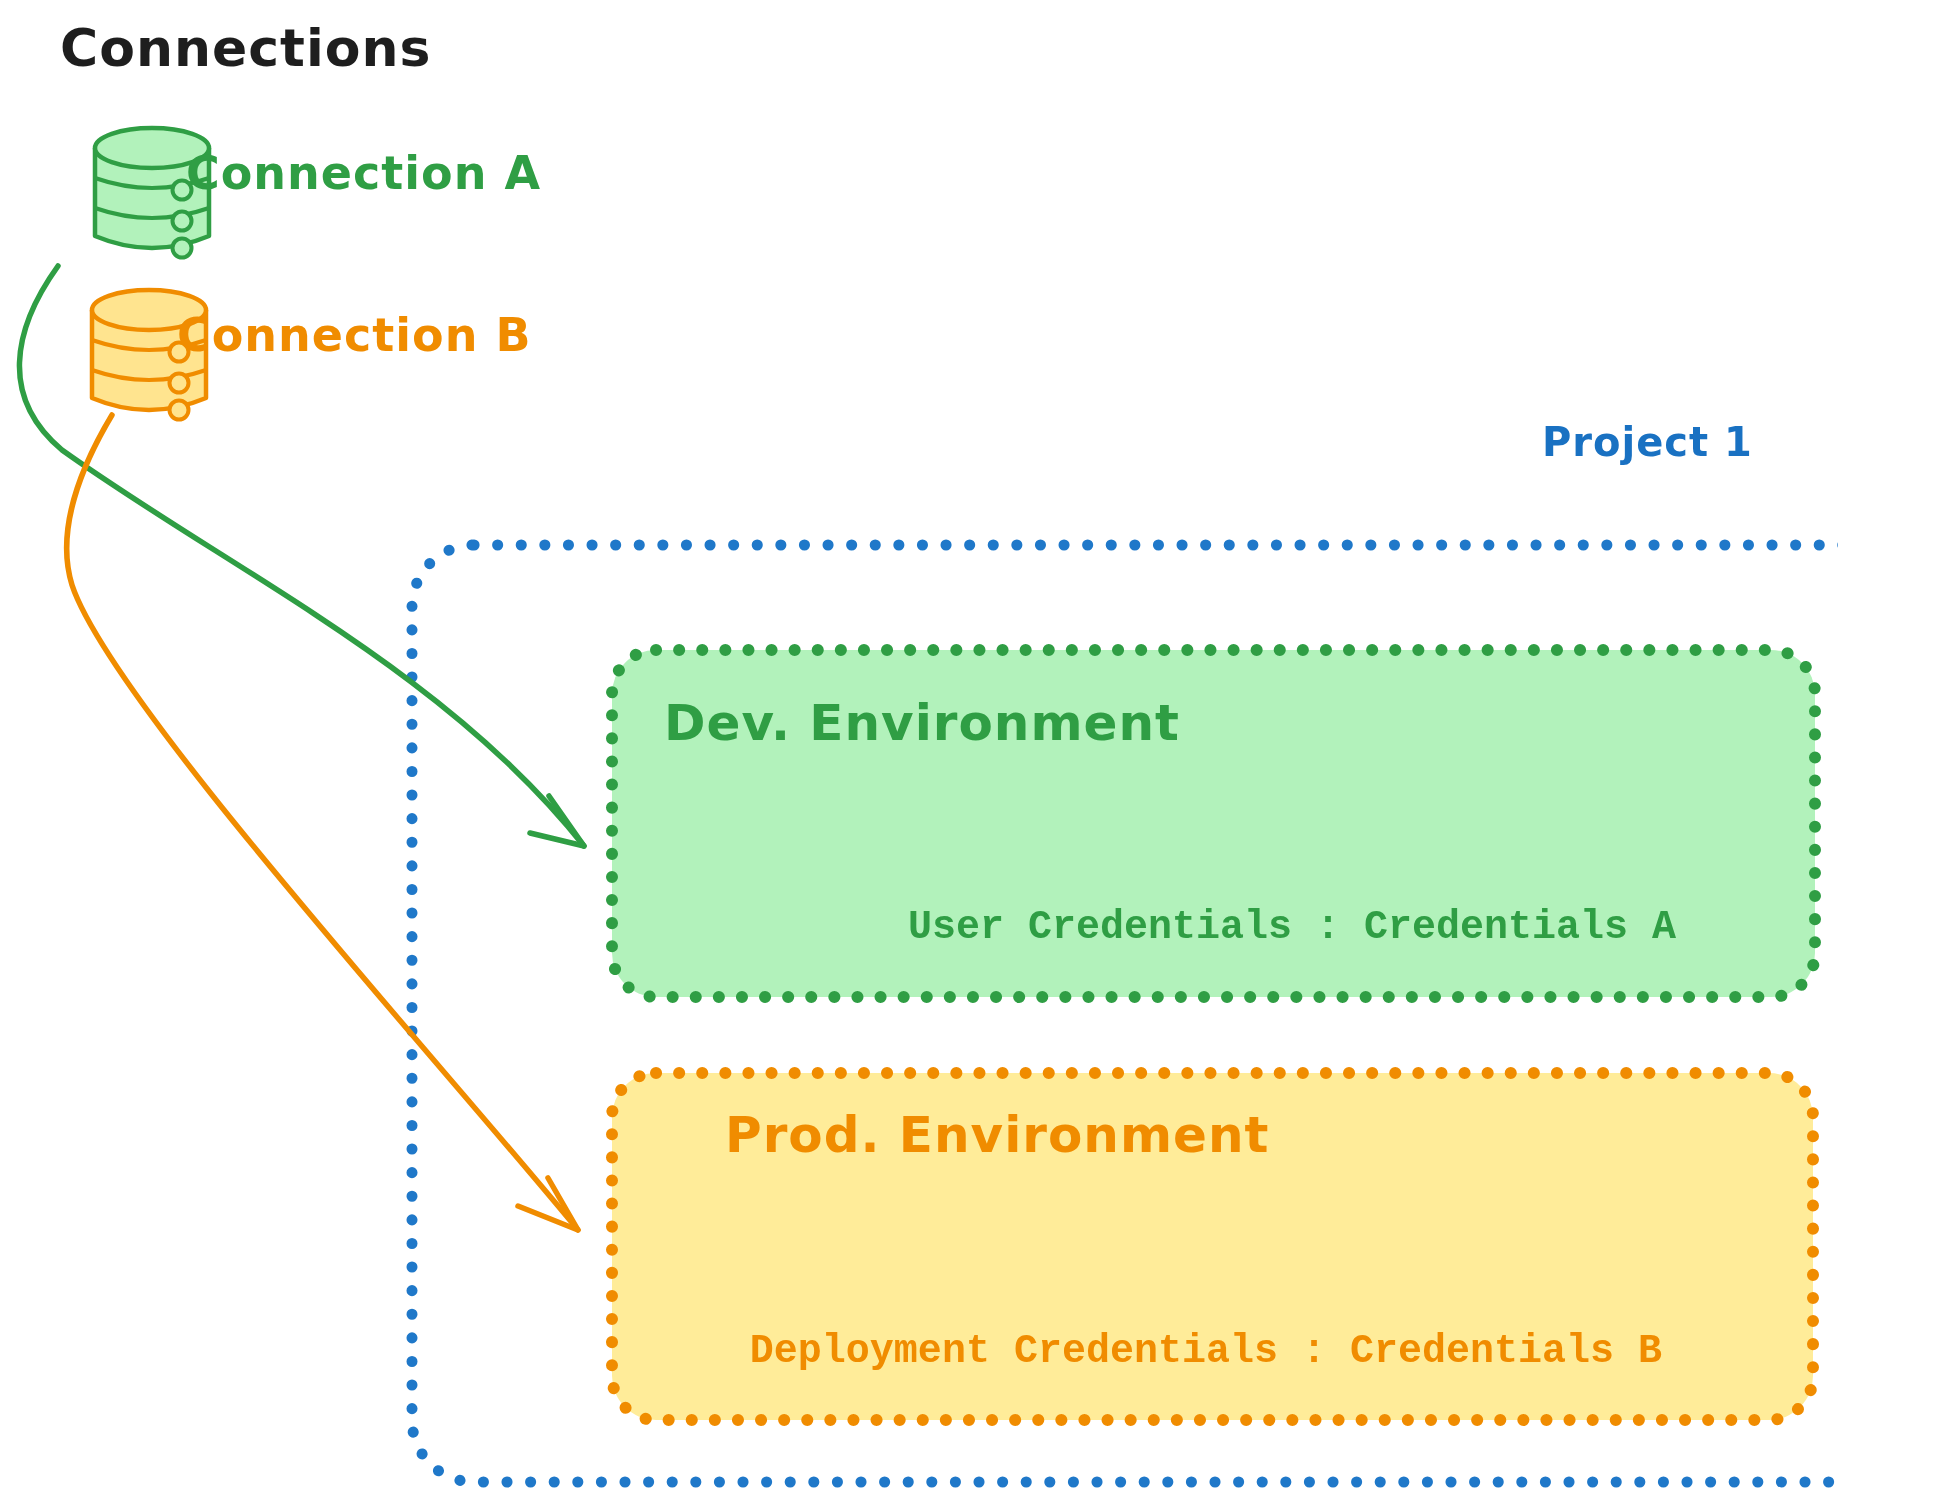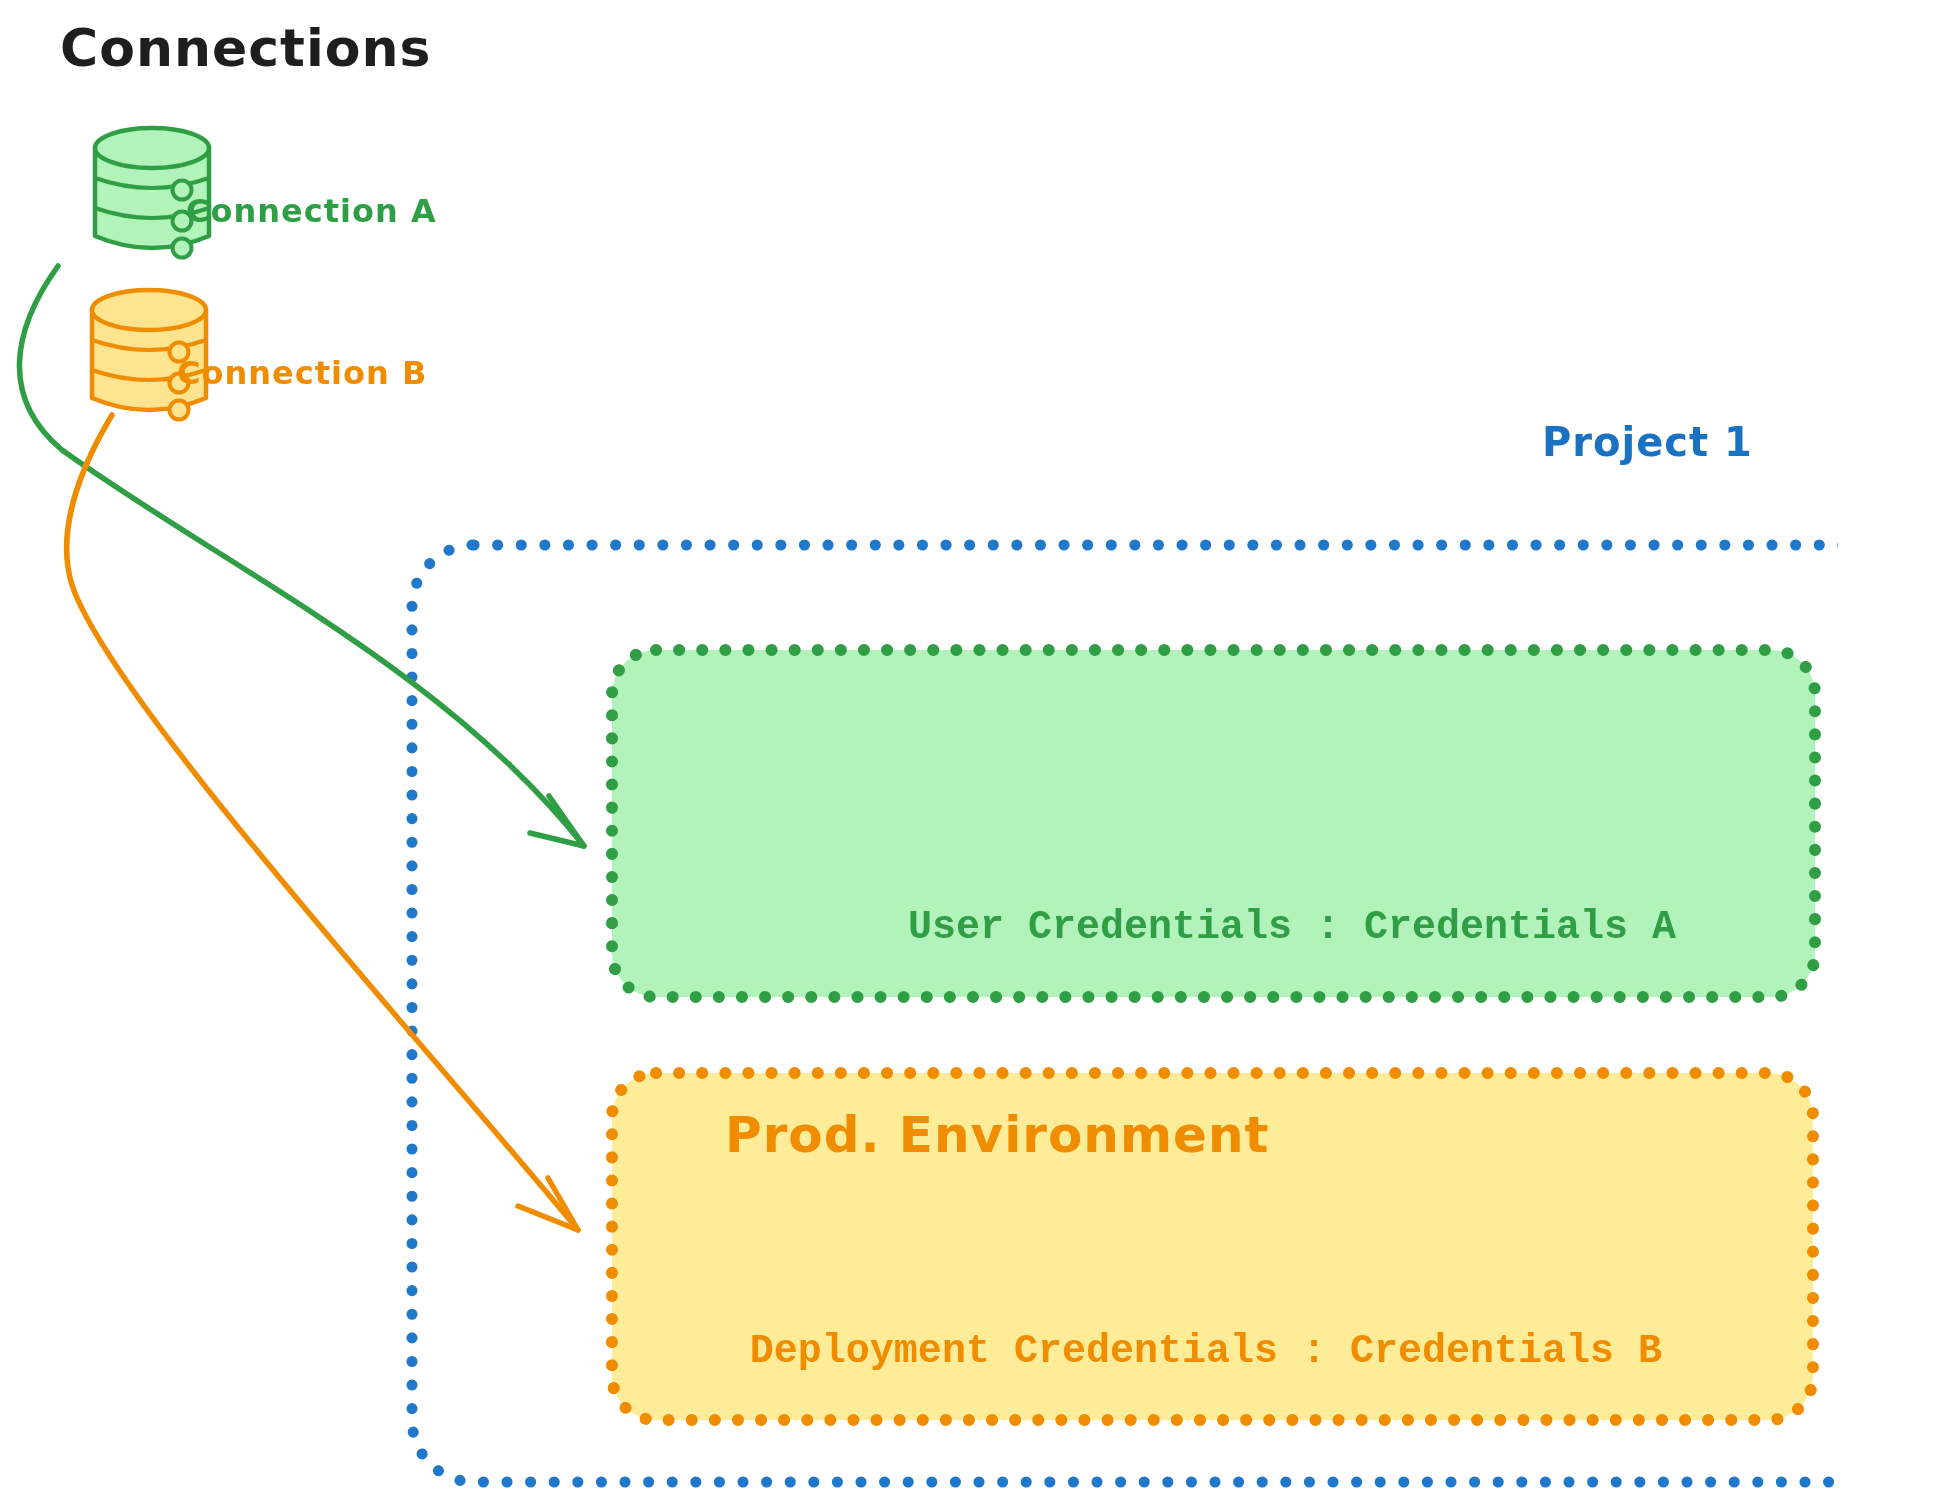--- a/index.html
+++ b/index.html
@@ -10,21 +10,21 @@
     overflow:hidden;
     font-family:"DejaVu Sans", sans-serif;
   }
   .canvas svg.layer{position:absolute;left:0;top:0;}
   .txt{position:absolute;white-space:nowrap;line-height:1;}
   .title{
     left:60px;top:22px;
     font-size:52px;font-weight:700;letter-spacing:1px;
     color:#1e1e1e;
   }
-  .conn-label{font-size:32px;font-weight:600;letter-spacing:1px;margin-top:45px;}
+  .conn-label{font-size:46px;font-weight:600;letter-spacing:1px;}
   .conn-a{left:186px;top:150px;color:#2f9e44;}
   .conn-b{left:177px;top:312px;color:#f08c00;}
   .project-title{
     left:1542px;top:422px;
     font-size:40px;font-weight:700;letter-spacing:1px;
     color:#1971c2;
   }
   .env-name{font-size:50px;font-weight:600;letter-spacing:1px;}
   .dev-name{left:664px;top:698px;color:#2f9e44;}
   .prod-name{left:678px;top:1110px;color:#f08c00;margin-left:47px;}
@@ -80,20 +80,21 @@
   </svg>
 
   <div class="txt title">Connections</div>
 
   <div class="txt conn-label conn-a">Connection A</div>
 
   <div class="txt conn-label conn-b">Connection B</div>
 
   <div class="txt project-title">Project 1</div>
 
+  <div class="txt env-name dev-name">Dev. Environment</div>
 
   <div class="txt cred dev-cred">User Credentials : Credentials A</div>
 
   <div class="txt env-name prod-name">Prod. Environment</div>
 
   <div class="txt cred prod-cred">Deployment Credentials : Credentials B</div>
 
 </div>
 
 </body></html>

